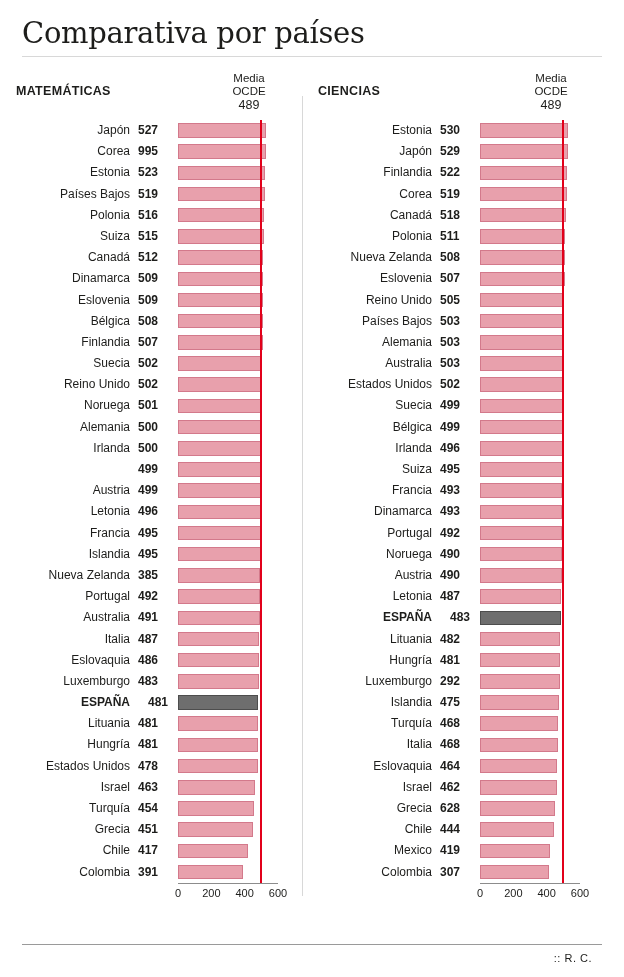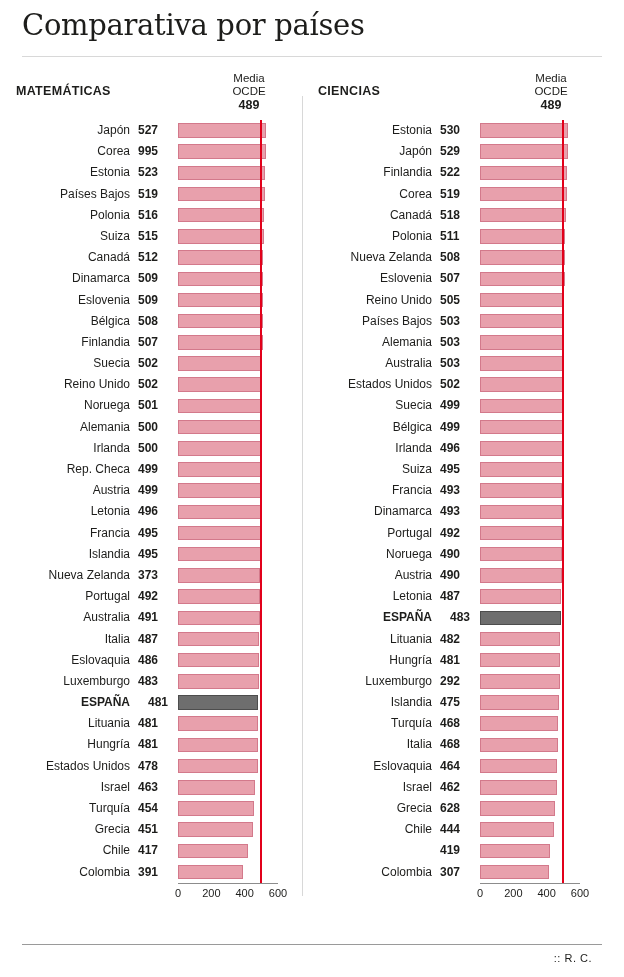--- a/index.html
+++ b/index.html
@@ -6,21 +6,21 @@
   body{
     width:624px;height:977px;
     background:#ffffff;
     font-family:"Liberation Sans", sans-serif;
     color:#1a1a1a;
     overflow:hidden;
     position:relative;
   }
   .title{
     position:absolute;
-    left:22px; top:8px;
+    left:22px; top:16px;
     font-size:29px;
     font-weight:400;
     letter-spacing:-0.3px;
     color:#1d1d1b;
     font-family:"DejaVu Serif", serif;
   }
   .title-rule{
     position:absolute;
     left:22px; top:56px;
     width:580px; height:1px;
@@ -49,21 +49,21 @@
     position:absolute;
     right:18px; top:0px;
     width:70px;
     text-align:center;
     font-size:11.5px;
     line-height:13px;
     color:#1d1d1b;
   }
   .media-value{
     display:block;
-    font-weight:bold;
+    font-weight:normal;
     font-size:12.5px;
     margin-top:1px;
   }
   .divider{
     position:absolute;
     left:302px; top:96px;
     width:1px; height:800px;
     background:#d8d8d8;
   }
 
@@ -271,21 +271,20 @@
         </div>
       </div>
       <div class="row">
         <div class="country">Irlanda</div>
         <div class="score">500</div>
         <div class="plot">
           <div class="bar" style="width: 83.3333px;"></div>
         </div>
       </div>
       <div class="row">
-        <div class="country">Rep. Checa</div>
         <div class="score">499</div>
         <div class="plot">
           <div class="bar" style="width: 83.1667px;"></div>
         </div>
       </div>
       <div class="row">
         <div class="country">Austria</div>
         <div class="score">499</div>
         <div class="plot">
           <div class="bar" style="width: 83.1667px;"></div>
@@ -307,21 +306,21 @@
       </div>
       <div class="row">
         <div class="country">Islandia</div>
         <div class="score">495</div>
         <div class="plot">
           <div class="bar" style="width: 82.5px;"></div>
         </div>
       </div>
       <div class="row">
         <div class="country">Nueva Zelanda</div>
-        <div class="score">373</div>
+        <div class="score">385</div>
         <div class="plot">
           <div class="bar" style="width: 82.3333px;"></div>
         </div>
       </div>
       <div class="row">
         <div class="country">Portugal</div>
         <div class="score">492</div>
         <div class="plot">
           <div class="bar" style="width: 82px;"></div>
         </div>
@@ -670,20 +669,21 @@
         </div>
       </div>
       <div class="row">
         <div class="country">Chile</div>
         <div class="score">444</div>
         <div class="plot">
           <div class="bar" style="width: 74px;"></div>
         </div>
       </div>
       <div class="row">
+        <div class="country">Mexico</div>
         <div class="score">419</div>
         <div class="plot">
           <div class="bar" style="width: 69.8333px;"></div>
         </div>
       </div>
       <div class="row">
         <div class="country">Colombia</div>
         <div class="score">307</div>
         <div class="plot">
           <div class="bar" style="width: 68.8333px;"></div>

